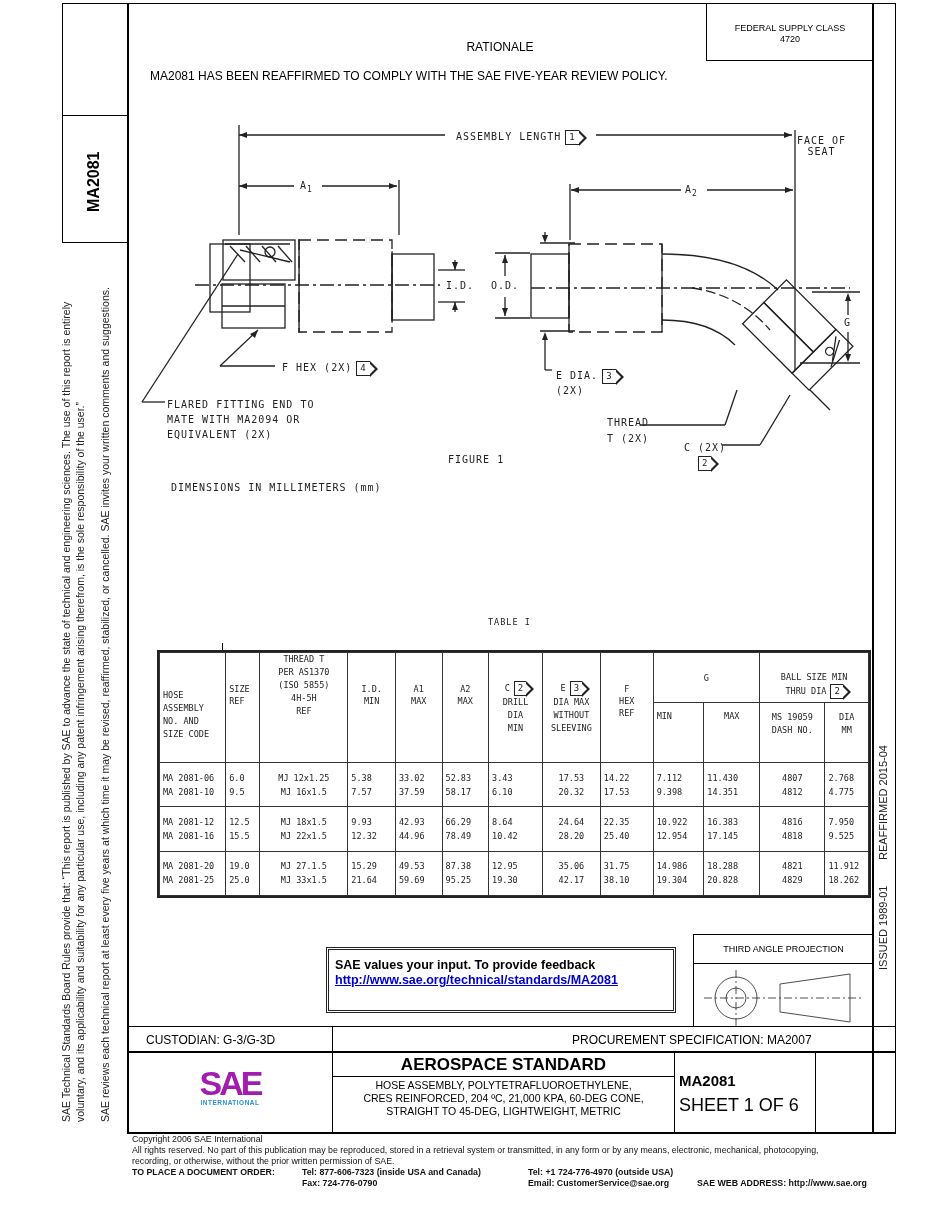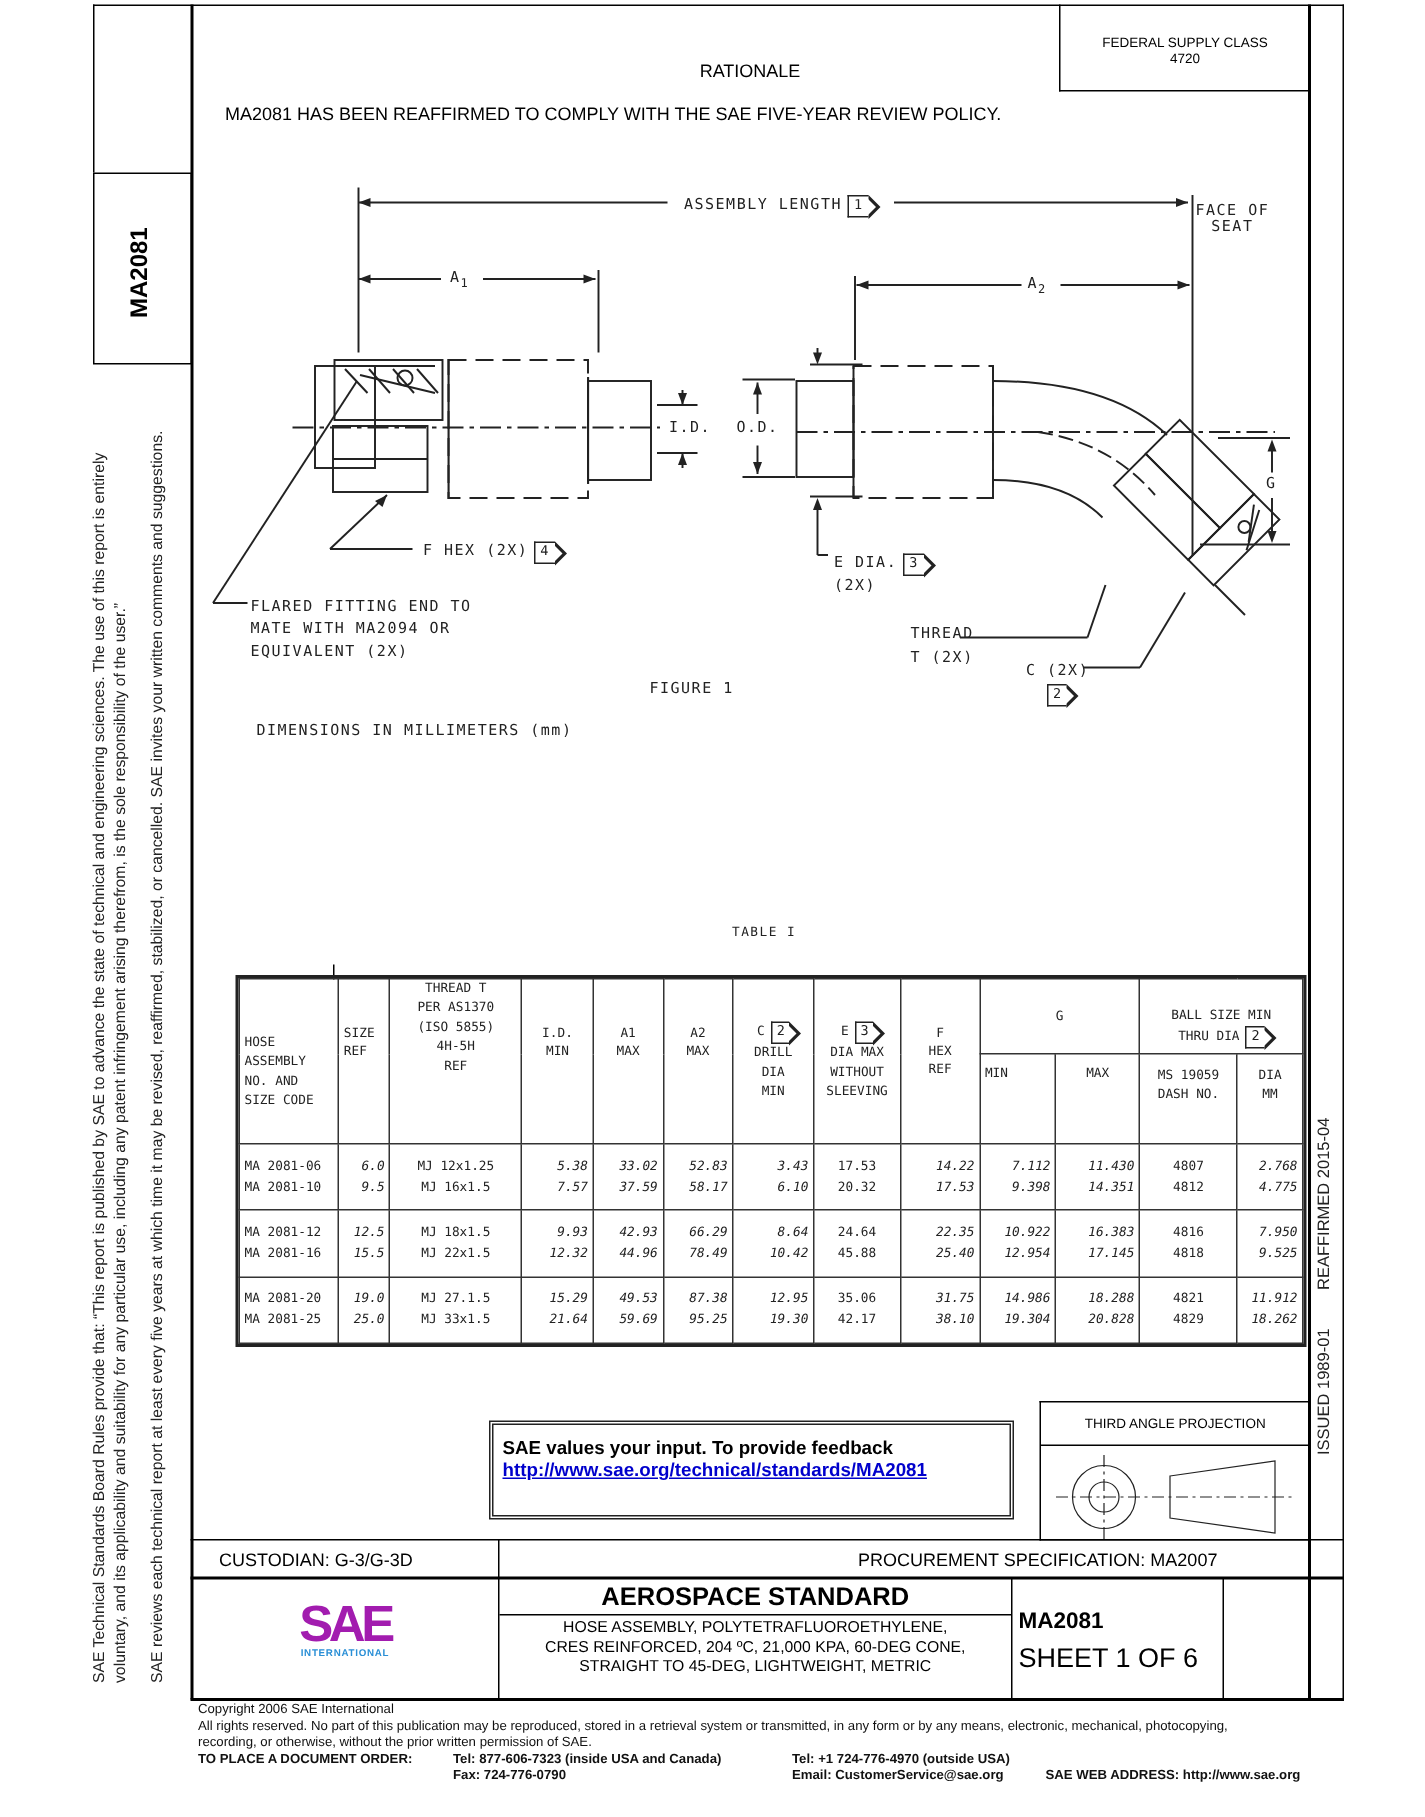--- a/index.html
+++ b/index.html
@@ -6,21 +6,21 @@
   body{width:950px;height:1211px;position:relative;overflow:hidden;font-family:"Liberation Sans",sans-serif;color:#000;}
   .abs{position:absolute;}
   .ln{position:absolute;background:#000;}
   .vtext{position:absolute;transform-origin:0 0;transform:rotate(-90deg);white-space:nowrap;}
   .center{text-align:center;}
   
   #tbl{position:absolute;left:157px;top:650px;width:714px;height:248px;border:2px solid #222;box-sizing:border-box;}
   #tbl table{border-collapse:collapse;width:100%;height:100%;font-family:"DejaVu Sans Mono",monospace;font-size:8.5px;color:#222;}
   #tbl td{border:1px solid #333;padding:0 3px;vertical-align:middle;}
   #tbl .hd td{vertical-align:top;}
-  #tbl td.r{text-align:right;font-style:italic;}
+  #tbl td.r{text-align:left;}
   #tbl td.c{text-align:center;}
   .cell2 div{line-height:14px;}
   .tag{display:inline-block;border:1.5px solid #222;border-right:none;padding:0 3px;position:relative;margin-left:4px;height:13px;line-height:13px;font-size:9px;}
   .tag:after{content:"";position:absolute;right:-8px;top:-1.5px;border-top:8px solid transparent;border-bottom:8px solid transparent;border-left:8px solid #222;}
   .tag:before{content:"";position:absolute;right:-5px;top:0.5px;border-top:6px solid transparent;border-bottom:6px solid transparent;border-left:6px solid #fff;z-index:1;}
   .drawtxt{font-family:"DejaVu Sans Mono",monospace;font-size:10px;color:#222;letter-spacing:1px;}
   a.link{color:#0000cc;text-decoration:underline;}
 </style>
 </head>
 <body>
@@ -180,21 +180,21 @@
   <div>EQUIVALENT (2X)</div>
 </div>
 <div class="abs drawtxt" style="left:593px;top:415px;line-height:16px;margin-left:14px;">
   <div>THREAD</div>
   <div>T (2X)</div>
 </div>
 <div class="abs drawtxt" style="left:684px;top:440px;line-height:15px;">
   <div>C (2X)</div>
   <div><span class="tag" style="margin-left:14px;">2</span></div>
 </div>
-<div class="abs drawtxt" style="left:433px;top:454px;">FIGURE 1</div>
+<div class="abs drawtxt" style="left:448px;top:454px;">FIGURE 1</div>
 <div class="abs drawtxt" style="left:171px;top:482px;">DIMENSIONS IN MILLIMETERS (mm)</div>
 
 <div class="abs drawtxt" style="left:488px;top:617px;font-size:8.5px;">TABLE I</div>
 <div class="ln" style="left:222px;top:643px;width:1px;height:10px;"></div>
 <div id="tbl">
 <table>
   <colgroup>
     <col style="width:64px">
         <col style="width:33px">
         <col style="width:85px">
@@ -355,21 +355,21 @@
     <td class="r">
             <div>66.29</div>
             <div>78.49</div>
           </td>
     <td class="r">
             <div>8.64</div>
             <div>10.42</div>
           </td>
     <td class="c">
             <div>24.64</div>
-            <div>45.88</div>
+            <div>28.20</div>
           </td>
     <td class="r">
             <div>22.35</div>
             <div>25.40</div>
           </td>
     <td class="r">
             <div>10.922</div>
             <div>12.954</div>
           </td>
     <td class="r">

